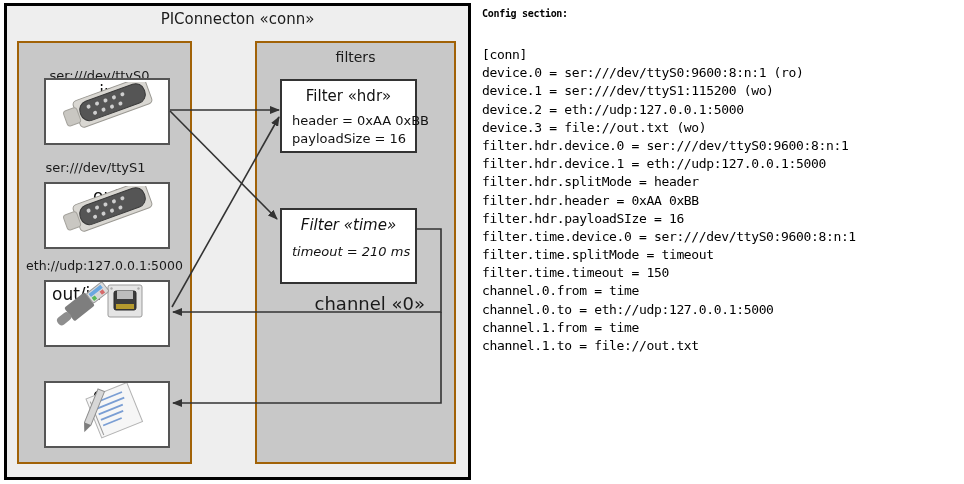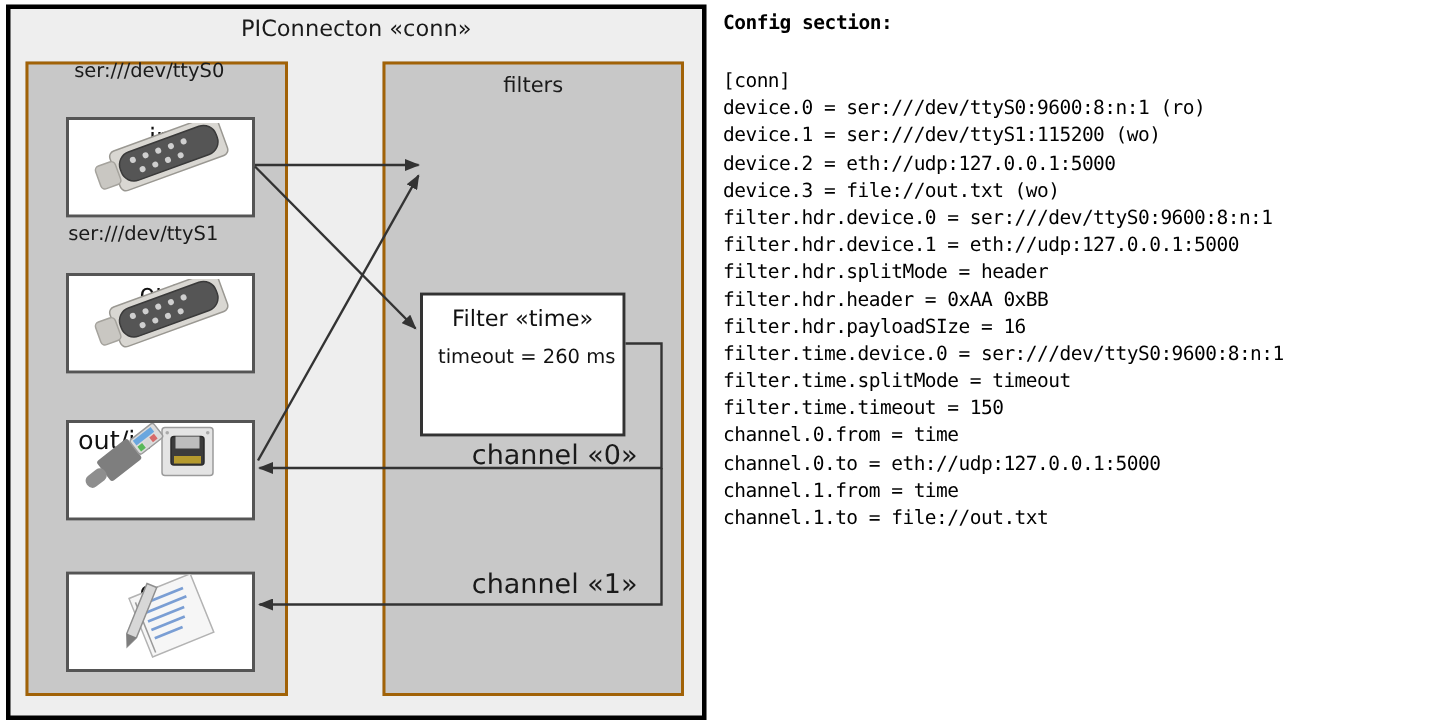--- a/index.html
+++ b/index.html
@@ -55,39 +55,39 @@
     position:absolute;font-size:18px;color:#1a1a1a;text-align:right;white-space:nowrap;
   }
 
   
   #wires{position:absolute;left:0;top:0;width:964px;height:484px;pointer-events:none;}
 
   
   #config-pane{position:absolute;left:482px;top:0;width:482px;height:484px;}
   #config-heading{
     position:absolute;left:0;top:8px;font-family:"DejaVu Sans Mono",monospace;
-    font-weight:bold;font-size:13px;color:#000;letter-spacing:-0.3px;
+    font-weight:bold;font-size:10px;color:#000;letter-spacing:-0.3px;
   }
   #config-lines{
     position:absolute;left:0;top:46px;font-family:"DejaVu Sans Mono",monospace;
     font-size:13px;line-height:18.2px;color:#000;white-space:pre;letter-spacing:-0.35px;
   }
   #config-lines div{height:18.2px;}
 </style>
 </head>
 <body>
 
 <div id="root">
 
   <div id="outer-frame"></div>
   <div id="diagram-title">PIConnecton «conn»</div>
 
   <div id="devices-panel" class="panel"></div>
 
-  <div class="dev-label" style="left:17px;top:40px;width:165px;">ser:///dev/ttyS0</div>
+  <div class="dev-label" style="left:17px;top:68px;width:165px;">ser:///dev/ttyS0</div>
   <div class="dev-box" style="left:44px;top:78px;width:126px;height:67px;">
     <div class="dev-dir" style="left:0;right:0;top:2px;text-align:center;">in</div>
     <svg width="122" height="61" viewBox="0 0 122 61" style="position:absolute;left:0;top:2px;">
       <g transform="translate(26,20) rotate(-20)">
         <rect x="0" y="0" width="76" height="28" rx="4" fill="#d9d7d2" stroke="#9a9892" stroke-width="1"></rect>
         <rect x="4" y="4" width="68" height="20" rx="9" fill="#555555" stroke="#3a3a3a" stroke-width="1"></rect>
         <g fill="#cfcfcf">
           <circle cx="14" cy="10" r="2"></circle>
             <circle cx="23" cy="10" r="2"></circle>
             <circle cx="32" cy="10" r="2"></circle>
@@ -96,21 +96,21 @@
           <circle cx="18" cy="18" r="2"></circle>
             <circle cx="27" cy="18" r="2"></circle>
             <circle cx="36" cy="18" r="2"></circle>
           <circle cx="45" cy="18" r="2"></circle>
         </g>
         <rect x="-12" y="6" width="14" height="16" rx="3" fill="#c9c7c2" stroke="#a5a39d" stroke-width="1"></rect>
       </g>
     </svg>
   </div>
 
-  <div class="dev-label" style="left:17px;top:149px;width:157px;">ser:///dev/ttyS1</div>
+  <div class="dev-label" style="left:17px;top:160px;width:157px;">ser:///dev/ttyS1</div>
   <div class="dev-box" style="left:44px;top:182px;width:126px;height:67px;">
     <div class="dev-dir" style="left:0;right:0;top:2px;text-align:center;">out</div>
     <svg width="122" height="61" viewBox="0 0 122 61" style="position:absolute;left:0;top:2px;">
       <g transform="translate(26,20) rotate(-20)">
         <rect x="0" y="0" width="76" height="28" rx="4" fill="#d9d7d2" stroke="#9a9892" stroke-width="1"></rect>
         <rect x="4" y="4" width="68" height="20" rx="9" fill="#555555" stroke="#3a3a3a" stroke-width="1"></rect>
         <g fill="#cfcfcf">
           <circle cx="14" cy="10" r="2"></circle>
             <circle cx="23" cy="10" r="2"></circle>
             <circle cx="32" cy="10" r="2"></circle>
@@ -119,20 +119,21 @@
           <circle cx="18" cy="18" r="2"></circle>
             <circle cx="27" cy="18" r="2"></circle>
             <circle cx="36" cy="18" r="2"></circle>
           <circle cx="45" cy="18" r="2"></circle>
         </g>
         <rect x="-12" y="6" width="14" height="16" rx="3" fill="#c9c7c2" stroke="#a5a39d" stroke-width="1"></rect>
       </g>
     </svg>
   </div>
 
+  <div class="dev-label" style="left:17px;top:258px;width:175px;font-size:12.5px;">eth://udp:127.0.0.1:5000</div>
   <div class="dev-box" style="left:44px;top:280px;width:126px;height:67px;">
     <div class="dev-dir" style="left:6px;top:2px;">out/in</div>
     <svg width="122" height="63" viewBox="0 0 122 63" style="position:absolute;left:0;top:0;">
       <rect x="62" y="3" width="34" height="32" rx="2" fill="#e4e4e4" stroke="#9b9b9b" stroke-width="1"></rect>
       <rect x="68" y="9" width="22" height="19" rx="2" fill="#3c3c3c" stroke="#2a2a2a"></rect>
       <rect x="71" y="9" width="16" height="8" fill="#bdbdbd"></rect>
       <rect x="70" y="22" width="18" height="5" fill="#b59a2e"></rect>
       <circle cx="65.5" cy="6.5" r="1.2" fill="#aaa"></circle>
         <circle cx="92.5" cy="6.5" r="1.2" fill="#aaa"></circle>
       <g transform="translate(18,26) rotate(-38)">
@@ -167,28 +168,32 @@
         <polygon points="0,0 7,0 7,36 3.5,44 0,36" fill="#d7d7d7" stroke="#8f8f8f" stroke-width="1"></polygon>
         <polygon points="0,36 7,36 3.5,44" fill="#7d7d7d"></polygon>
       </g>
     </svg>
   </div>
 
   <div id="filters-panel" class="panel">
     <div class="panel-title">filters</div>
   </div>
 
-
-  <div class="filter-box" style="left:280px;top:195px;width:137px;height:96px;">
+  <div class="filter-box" style="left:280px;top:79px;width:137px;height:74px;">
+    <div class="filter-title">Filter «hdr»</div>
+    <div class="filter-prop" style="top:32px;">header = 0xAA 0xBB</div>
+    <div class="filter-prop" style="top:50px;">payloadSize = 16</div>
+  </div>
+
+  <div class="filter-box" style="left:280px;top:208px;width:137px;height:76px;font-style:italic;">
     <div class="filter-title">Filter «time»</div>
-    <div class="filter-prop" style="top:34px;">timeout = 260 ms</div>
+    <div class="filter-prop" style="top:34px;">timeout = 210 ms</div>
   </div>
 
   <div class="channel-label" style="left:280px;top:293px;width:145px;">channel «0»</div>
-  <div class="channel-label" style="left:280px;top:379px;width:145px;">channel «1»</div>
 
   <svg id="wires">
     <defs>
       <marker id="ah" markerWidth="10" markerHeight="8" refX="9" refY="4" orient="auto" markerUnits="userSpaceOnUse">
         <path d="M0,0 L10,4 L0,8 z" fill="#333333"></path>
       </marker>
     </defs>
 
     <line x1="170" y1="110" x2="279" y2="110" stroke="#333333" stroke-width="1.6" marker-end="url(#ah)"></line>
 

